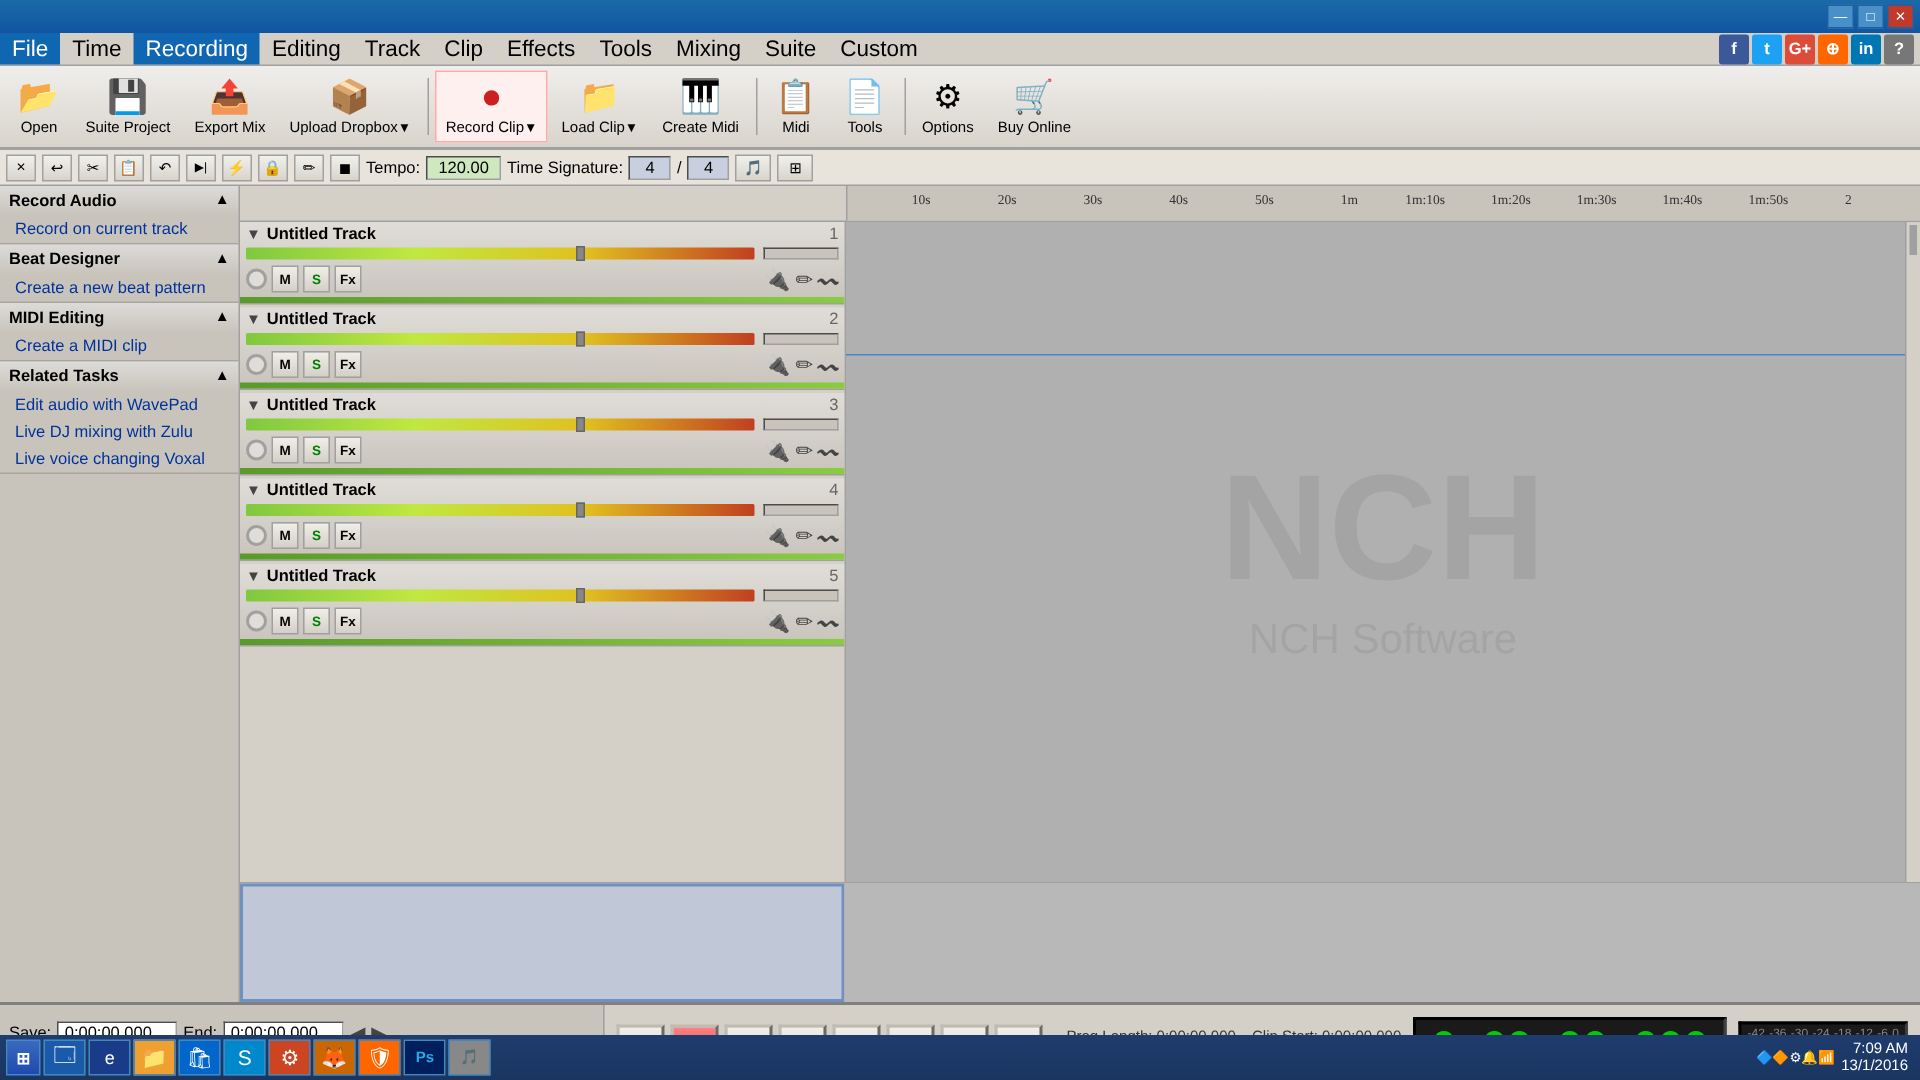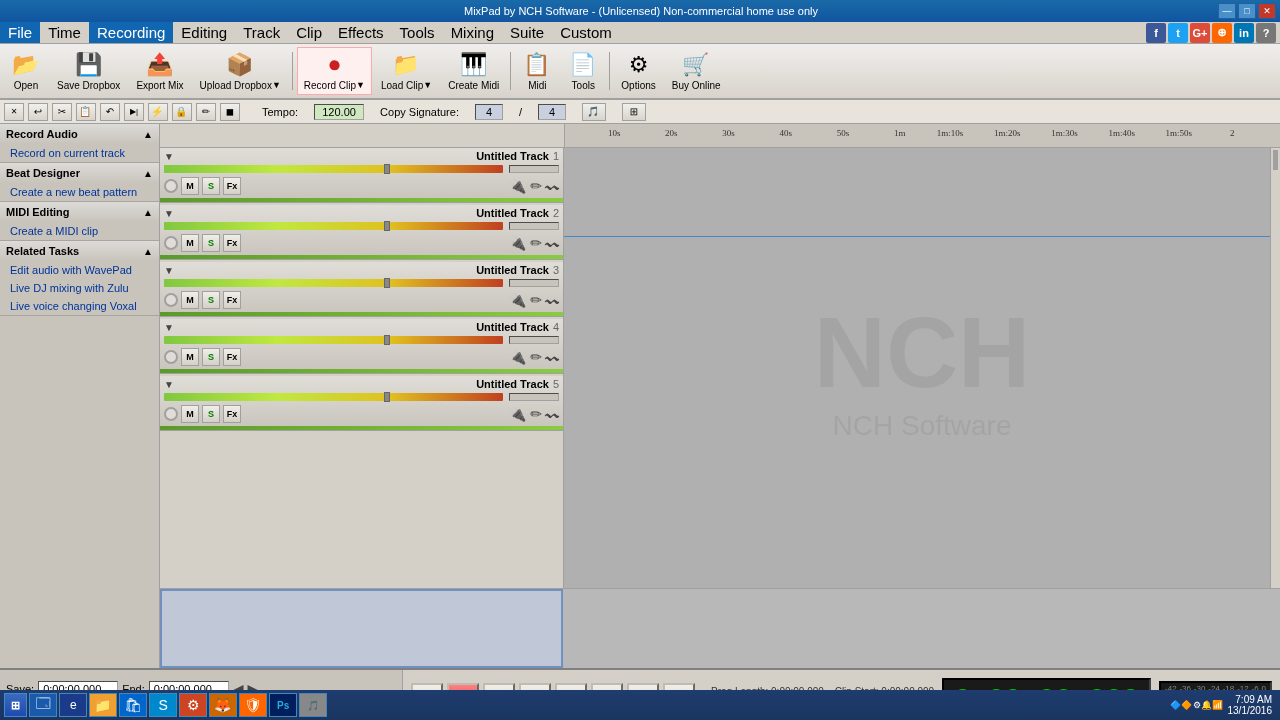--- a/index.html
+++ b/index.html
@@ -20,46 +20,46 @@
     
     #toolbar { background: linear-gradient(to bottom, #f0eeec, #d8d4cc); border-bottom: 2px solid #a0a0a0; padding: 2px 4px; display: flex; align-items: center; gap: 2px; height: 56px; }
     .tb-btn { display: flex; flex-direction: column; align-items: center; justify-content: center; padding: 2px 6px; cursor: pointer; border: 1px solid transparent; min-width: 44px; height: 48px; font-size: 10px; background: transparent; }
     .tb-icon { font-size: 22px; margin-bottom: 2px; }
     .tb-separator { width: 1px; background: #a0a0a0; height: 38px; margin: 0 2px; }
     .tb-dropdown { font-size: 9px; }
 
     
     #sec-toolbar { background: #e8e4dc; border-bottom: 1px solid #a0a0a0; height: 24px; display: flex; align-items: center; padding: 0 4px; gap: 4px; }
     .sec-btn { width: 20px; height: 18px; background: linear-gradient(to bottom, #f0f0ec, #d8d4cc); border: 1px solid #a0a0a0; font-size: 10px; cursor: pointer; display: flex; align-items: center; justify-content: center; }
-    .tempo-section { display: flex; align-items: center; gap: 16px; font-size: 11px; margin-left: 18px; }
+    .tempo-section { display: flex; align-items: center; gap: 4px; font-size: 11px; margin-left: 0; }
     .tempo-input { width: 50px; height: 16px; background: #d0e8c0; border: 1px inset #a0a0a0; font-size: 11px; text-align: center; }
     .sig-input { width: 28px; height: 16px; background: #c8d0e0; border: 1px inset #a0a0a0; font-size: 11px; text-align: center; }
 
     
     #main-layout { display: flex; height: calc(720px - 22px - 22px - 56px - 24px - 22px - 30px); }
 
     
     #left-panel { width: 160px; background: #c8c4bc; border-right: 1px solid #a0a0a0; overflow-y: auto; flex-shrink: 0; }
     .panel-section { border-bottom: 1px solid #a8a4a0; }
-    .panel-header { background: linear-gradient(to bottom, #dddbd8, #c8c4bc); padding: 4px 6px; font-size: 11px; font-weight: bold; display: flex; justify-content: space-between; align-items: flex-end; cursor: pointer; }
+    .panel-header { background: linear-gradient(to bottom, #dddbd8, #c8c4bc); padding: 4px 6px; font-size: 11px; font-weight: bold; display: flex; justify-content: space-between; align-items: flex-start; cursor: pointer; }
     .panel-header .chevron { font-size: 10px; }
     .panel-link { padding: 3px 8px 3px 10px; font-size: 11px; color: #003399; cursor: pointer; display: block; }
 
     
     #track-container { flex: 1; display: flex; flex-direction: column; overflow: hidden; }
 
     
     #tracks-area { display: flex; flex: 1; overflow: hidden; }
     #track-headers { width: 404px; flex-shrink: 0; border-right: 1px solid #a0a0a0; overflow-y: hidden; }
     #track-content { flex: 1; background: #b0b0b0; overflow: hidden; position: relative; }
 
     .track-header { border-bottom: 1px solid #a0a0a0; background: linear-gradient(to bottom, #e0ddd8, #c8c4bc); }
     .track-title-row { display: flex; align-items: center; padding: 2px 4px; gap: 4px; }
     .track-arrow { font-size: 10px; color: #444; cursor: pointer; }
-    .track-name { font-size: 11px; font-weight: bold; flex: 1; text-align: right; }
+    .track-name { font-size: 11px; font-weight: bold; flex: 1; }
     .track-num { font-size: 11px; color: #666; }
     .volume-row { display: flex; align-items: center; padding: 1px 4px; gap: 2px; }
     .vol-bar { flex: 1; height: 8px; background: linear-gradient(to right, #80c840, #c0e840, #e0c020, #c04020); border-radius: 1px; position: relative; }
     .vol-thumb { position: absolute; width: 6px; height: 10px; background: #888; border: 1px solid #666; top: -1px; left: 65%; cursor: pointer; }
     .pan-knob { width: 40px; height: 8px; background: #c8c4bc; border: 1px inset #a0a0a0; position: relative; }
     .track-controls-row { display: flex; align-items: center; padding: 2px 4px; gap: 3px; }
     .ctrl-btn { width: 18px; height: 18px; background: linear-gradient(to bottom, #f0eee8, #d4d0c8); border: 1px solid #a0a0a0; font-size: 9px; font-weight: bold; cursor: pointer; display: flex; align-items: center; justify-content: center; }
     .ctrl-btn.m { color: #000; }
     .ctrl-btn.s { color: #008000; }
     .ctrl-btn.fx { color: #000; }
@@ -100,21 +100,20 @@
     
     #toolbar-right { margin-left: auto; display: flex; align-items: center; gap: 2px; padding-right: 4px; }
     .social-icon { width: 20px; height: 20px; display: flex; align-items: center; justify-content: center; font-size: 11px; font-weight: bold; cursor: pointer; border-radius: 2px; color: white; }
     .nch-logo-area { position: absolute; top: 0; left: 0; right: 0; bottom: 0; display: flex; align-items: center; justify-content: center; pointer-events: none; }
   </style>
 </head>
 <body>
 
 <div id="title-bar">
   <span style="width:60px"></span>
-  <span class="title">MixPad by NCH Software - (Unlicensed) Non-commercial home use only</span>
   <div class="win-controls">
     <button class="win-btn">—</button>
     <button class="win-btn">□</button>
     <button class="win-btn close">✕</button>
   </div>
 </div>
 
 <div id="menu-bar">
   <div class="menu-item active">File</div>
   <div class="menu-item">Time</div>
@@ -138,21 +137,21 @@
   </div>
 </div>
 
 <div id="toolbar">
   <div class="tb-btn">
     <span class="tb-icon">📂</span>
     <span>Open</span>
   </div>
   <div class="tb-btn">
     <span class="tb-icon">💾</span>
-    <span>Save Dropbox</span>
+    <span>Suite Project</span>
   </div>
   <div class="tb-btn">
     <span class="tb-icon">📤</span>
     <span>Export Mix</span>
   </div>
   <div class="tb-btn">
     <span class="tb-icon">📦</span>
     <span style="display:flex;align-items:center;">
       <span>Upload Dropbox</span>
       <span class="tb-dropdown">▼</span>
@@ -204,21 +203,21 @@
   <div class="sec-btn">📋</div>
   <div class="sec-btn">↶</div>
   <div class="sec-btn" style="font-size:8px;">▶|</div>
   <div class="sec-btn">⚡</div>
   <div class="sec-btn">🔒</div>
   <div class="sec-btn">✏</div>
   <div class="sec-btn">◼</div>
   <div class="tempo-section">
     <span>Tempo:</span>
     <input class="tempo-input" type="text" value="120.00" style="">
-    <span>Copy Signature:</span>
+    <span>Time Signature:</span>
     <input class="sig-input" type="text" value="4" style="">
     <span>/</span>
     <input class="sig-input" type="text" value="4" style="">
     <div class="sec-btn" style="width:24px;">🎵</div>
     <div class="sec-btn" style="width:24px;">⊞</div>
   </div>
 </div>
 
 <div id="main-layout">
 

